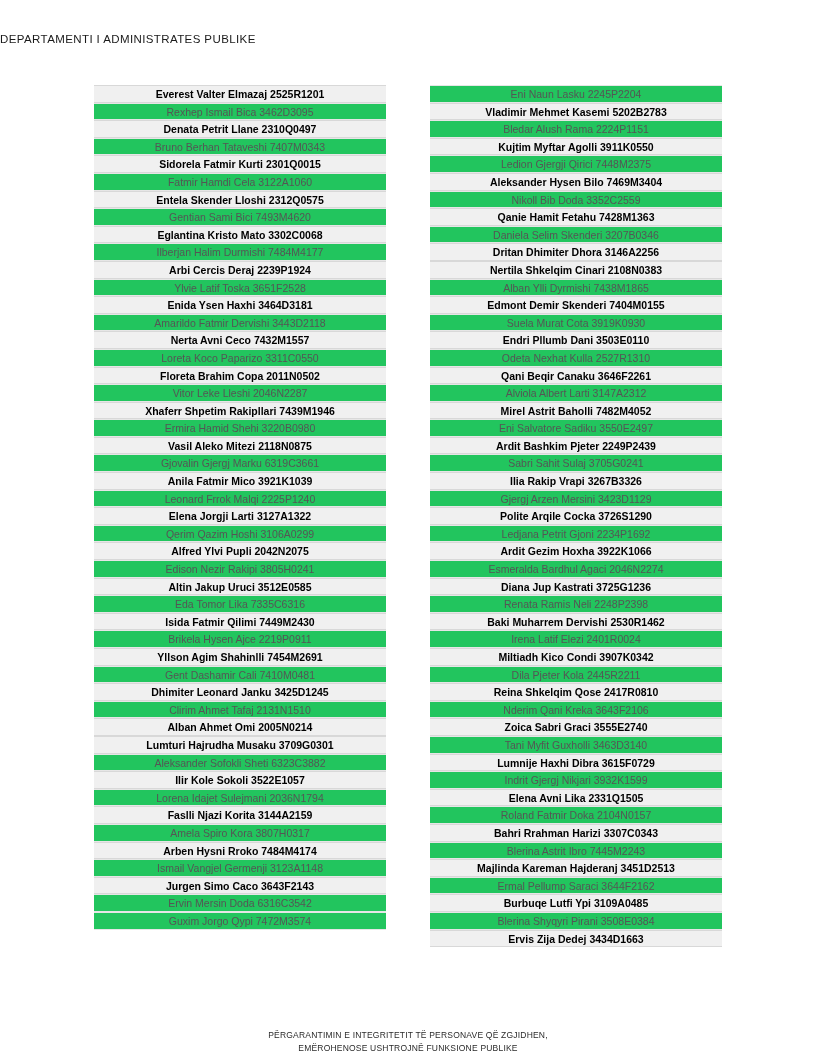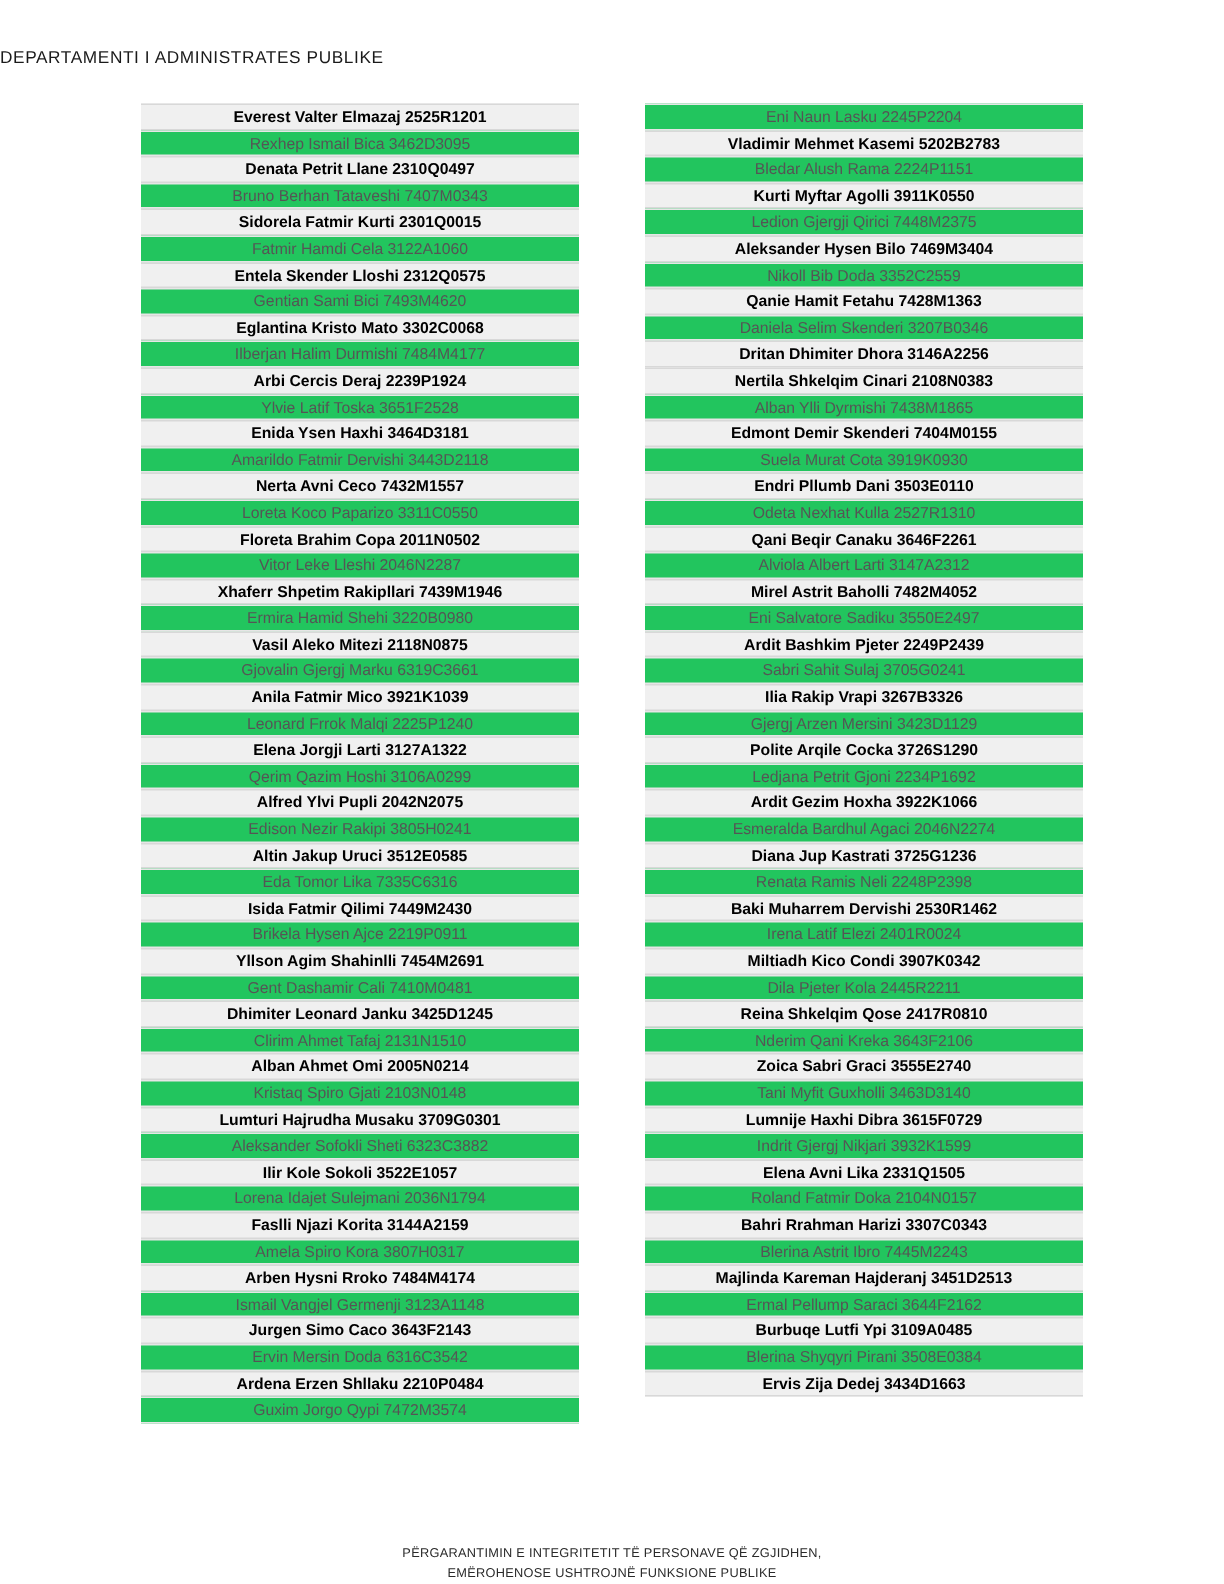--- a/index.html
+++ b/index.html
@@ -35,20 +35,21 @@
     justify-content: center;
     gap: 44px;
     margin-top: 24px;
     padding: 0 88px;
     box-sizing: border-box;
   }
   .col {
     width: 292px;
     display: flex;
     flex-direction: column;
+    margin-top: 16px;
   }
   .row {
     height: 17.6px;
     line-height: 17.6px;
     text-align: center;
     font-size: 10.5px;
     white-space: nowrap;
     overflow: hidden;
     box-sizing: border-box;
   }
@@ -118,39 +119,37 @@
         <div class="row plain">Edison Nezir Rakipi 3805H0241</div>
         <div class="row bold">Altin Jakup Uruci 3512E0585</div>
         <div class="row plain">Eda Tomor Lika 7335C6316</div>
         <div class="row bold">Isida Fatmir Qilimi 7449M2430</div>
         <div class="row plain">Brikela Hysen Ajce 2219P0911</div>
         <div class="row bold">Yllson Agim Shahinlli 7454M2691</div>
         <div class="row plain">Gent Dashamir Cali 7410M0481</div>
         <div class="row bold">Dhimiter Leonard Janku 3425D1245</div>
         <div class="row plain">Clirim Ahmet Tafaj 2131N1510</div>
         <div class="row bold">Alban Ahmet Omi 2005N0214</div>
-        <div class="row plain">Kristaq Spiro Gjati 2103N0148</div>
         <div class="row bold">Lumturi Hajrudha Musaku 3709G0301</div>
         <div class="row plain">Aleksander Sofokli Sheti 6323C3882</div>
         <div class="row bold">Ilir Kole Sokoli 3522E1057</div>
         <div class="row plain">Lorena Idajet Sulejmani 2036N1794</div>
         <div class="row bold">Faslli Njazi Korita 3144A2159</div>
         <div class="row plain">Amela Spiro Kora 3807H0317</div>
         <div class="row bold">Arben Hysni Rroko 7484M4174</div>
         <div class="row plain">Ismail Vangjel Germenji 3123A1148</div>
         <div class="row bold">Jurgen Simo Caco 3643F2143</div>
         <div class="row plain">Ervin Mersin Doda 6316C3542</div>
-        <div class="row bold">Ardena Erzen Shllaku 2210P0484</div>
         <div class="row plain">Guxim Jorgo Qypi 7472M3574</div>
       </div>
     <div class="col" id="col-1">
         <div class="row plain">Eni Naun Lasku 2245P2204</div>
         <div class="row bold">Vladimir Mehmet Kasemi 5202B2783</div>
         <div class="row plain">Bledar Alush Rama 2224P1151</div>
-        <div class="row bold">Kurti Myftar Agolli 3911K0550</div>
+        <div class="row bold">Kujtim Myftar Agolli 3911K0550</div>
         <div class="row plain">Ledion Gjergji Qirici 7448M2375</div>
         <div class="row bold">Aleksander Hysen Bilo 7469M3404</div>
         <div class="row plain">Nikoll Bib Doda 3352C2559</div>
         <div class="row bold">Qanie Hamit Fetahu 7428M1363</div>
         <div class="row plain">Daniela Selim Skenderi 3207B0346</div>
         <div class="row bold">Dritan Dhimiter Dhora 3146A2256</div>
         <div class="row bold">Nertila Shkelqim Cinari 2108N0383</div>
         <div class="row plain">Alban Ylli Dyrmishi 7438M1865</div>
         <div class="row bold">Edmont Demir Skenderi 7404M0155</div>
         <div class="row plain">Suela Murat Cota 3919K0930</div>

